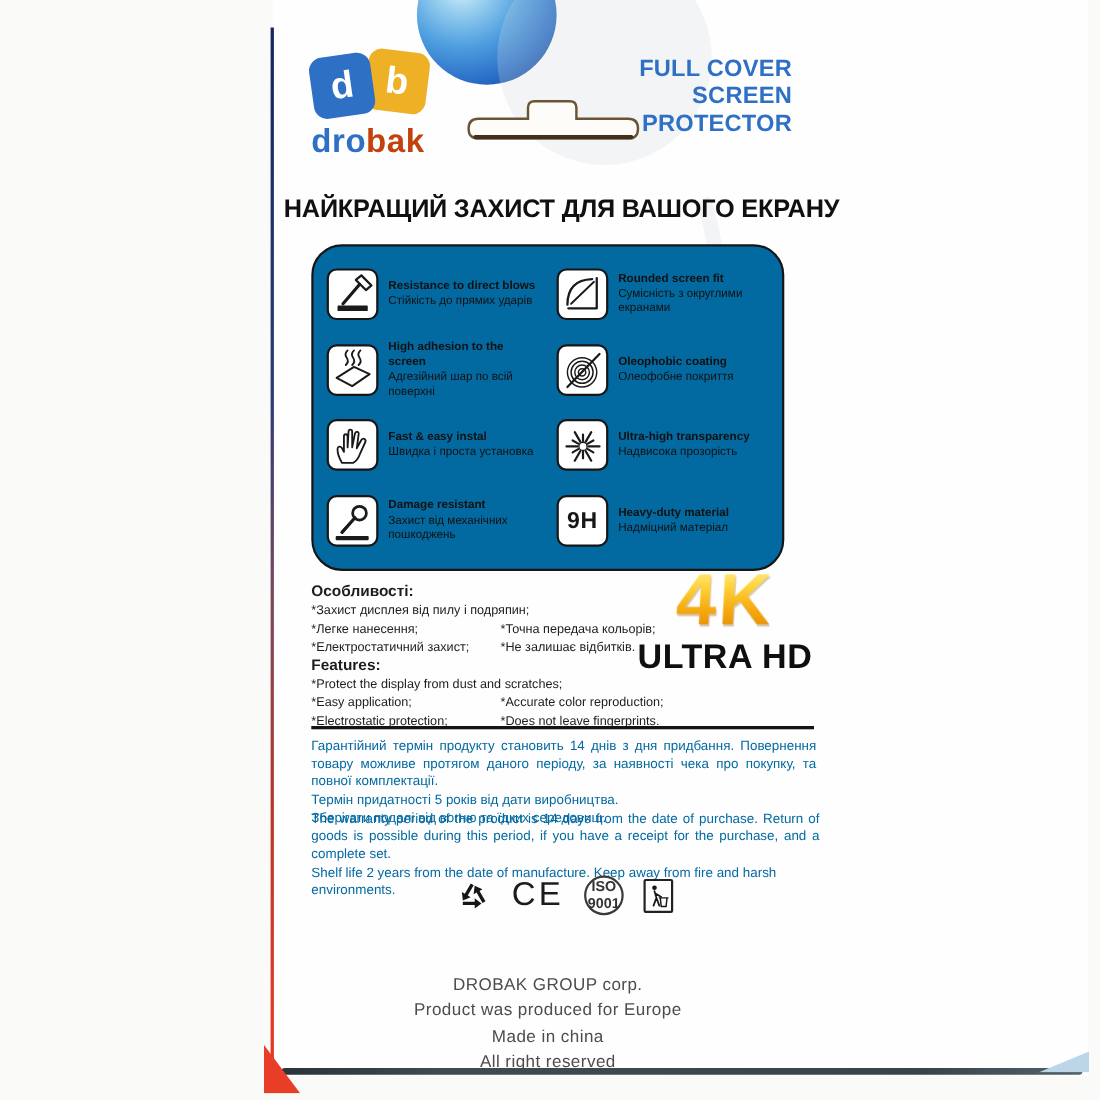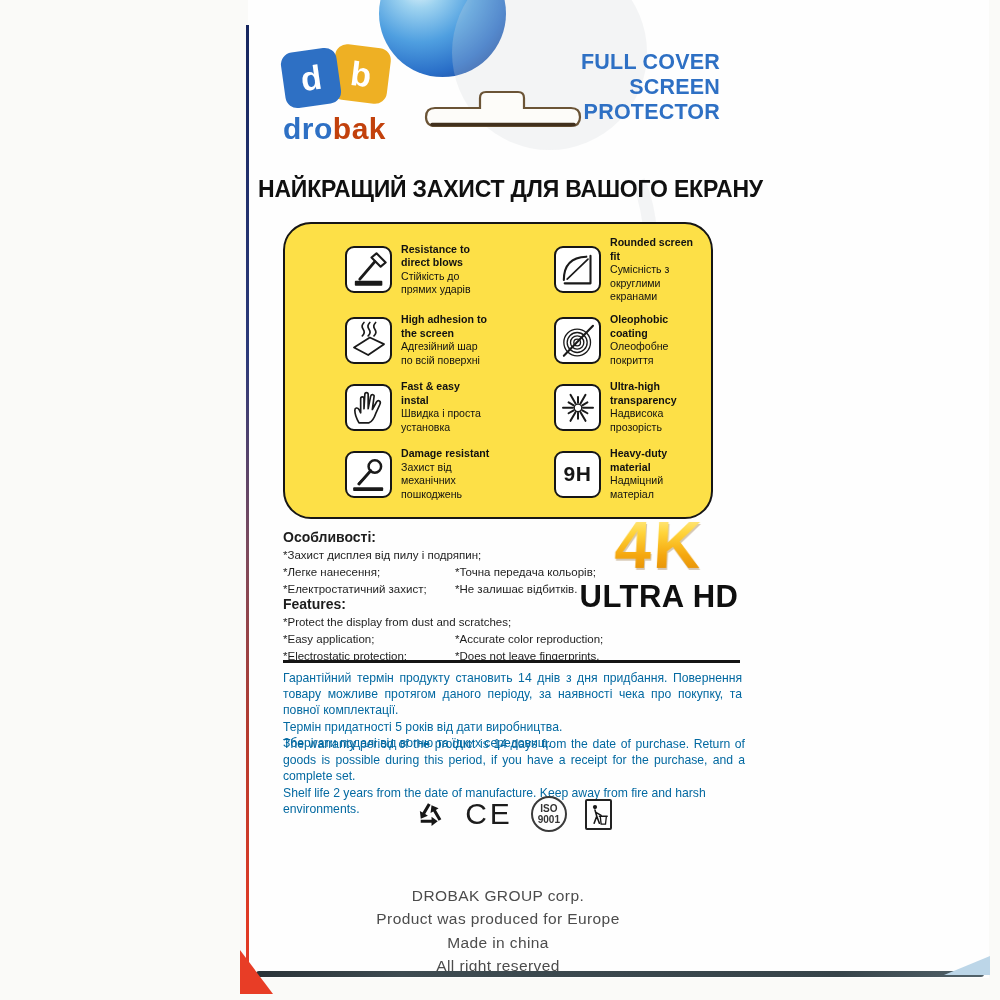--- a/index.html
+++ b/index.html
@@ -35,24 +35,24 @@
   .logo-text .p2{color:#c2410c;}
   
   .tagline{left:520px;top:50px;width:200px;text-align:right;color:#2e70c4;
     font-weight:bold;font-size:21.5px;line-height:1.16;letter-spacing:0.2px;}
   
   .headline{left:258px;top:176px;width:480px;text-align:center;font-size:23px;font-weight:800;
     letter-spacing:-0.2px;color:#101010;white-space:nowrap;}
   
   .feature-box{left:283px;top:222px;width:430px;height:297px;border:2.5px solid #161616;border-radius:28px;
     box-sizing:border-box;padding:12px 12px;display:grid;grid-template-columns:1fr 1fr;
-    grid-auto-rows:1fr;column-gap:16px;row-gap:6px;background:#fde047;}
+    grid-auto-rows:1fr;column-gap:16px;row-gap:6px;background:#0369a1;}
   .feat{display:flex;align-items:center;gap:9px;}
   .feat-icon{width:47px;height:47px;border:2.2px solid #161616;border-radius:9px;box-sizing:border-box;
-    flex:none;display:grid;place-items:center;background:#fff;margin-left:48px;}
+    flex:none;display:grid;place-items:center;background:#fff;}
   .feat-lines{font-size:10.6px;line-height:1.28;color:#111;}
   .feat-en{font-weight:700;}
   .feat-uk{font-weight:500;}
   .nineh{font-size:21px;font-weight:800;color:#161616;letter-spacing:0.5px;}
   
   .sec{font-size:11.5px;color:#1d1d1d;line-height:1.45;}
   .sec-uk{left:283px;top:527px;width:330px;}
   .sec-en{left:283px;top:594px;width:340px;}
   .sec-title{font-weight:700;font-size:14px;}
   .cols{display:flex;}
@@ -70,21 +70,21 @@
   .divider{left:283px;top:660px;width:457px;height:3px;background:#141414;}
   .warranty{font-size:12.2px;line-height:1.33;color:#0369a1;}
   .warranty-uk{left:283px;top:670px;width:459px;}
   .warranty-en{left:283px;top:736px;width:462px;}
   .justify{text-align:justify;}
   
   .certs{left:283px;top:790px;width:459px;height:48px;display:flex;justify-content:center;align-items:center;gap:18px;}
   .ce{font-size:30px;font-weight:500;letter-spacing:3px;color:#1c1c1c;}
   .iso{width:36px;height:36px;border-radius:50%;border:2px solid #3a3a3a;box-sizing:border-box;
     display:flex;flex-direction:column;justify-content:center;align-items:center;
-    font-size:10px;font-weight:700;line-height:1.15;color:#333;}
+    font-size:13px;font-weight:700;line-height:1.15;color:#333;}
   .tidy{width:27px;height:31px;border:2px solid #222;border-radius:2px;box-sizing:border-box;display:grid;place-items:center;}
   
   .footer{left:280px;top:884px;width:436px;text-align:center;font-size:15.5px;color:#4c4c4c;
     line-height:1.5;letter-spacing:0.4px;}
   
   .bottom-line{left:256px;top:971px;width:728px;height:6px;border-radius:3px;
     background:linear-gradient(90deg,#2a3338,#3e4b51 20%,#37444a 80%,#53636b);}
   .wedge-red{left:240px;top:950px;width:33px;height:44px;background:#e83d26;
     clip-path:polygon(0 0,100% 100%,0 100%);}
   .wedge-blue{left:944px;top:956px;width:46px;height:19px;background:#bcd6e8;

